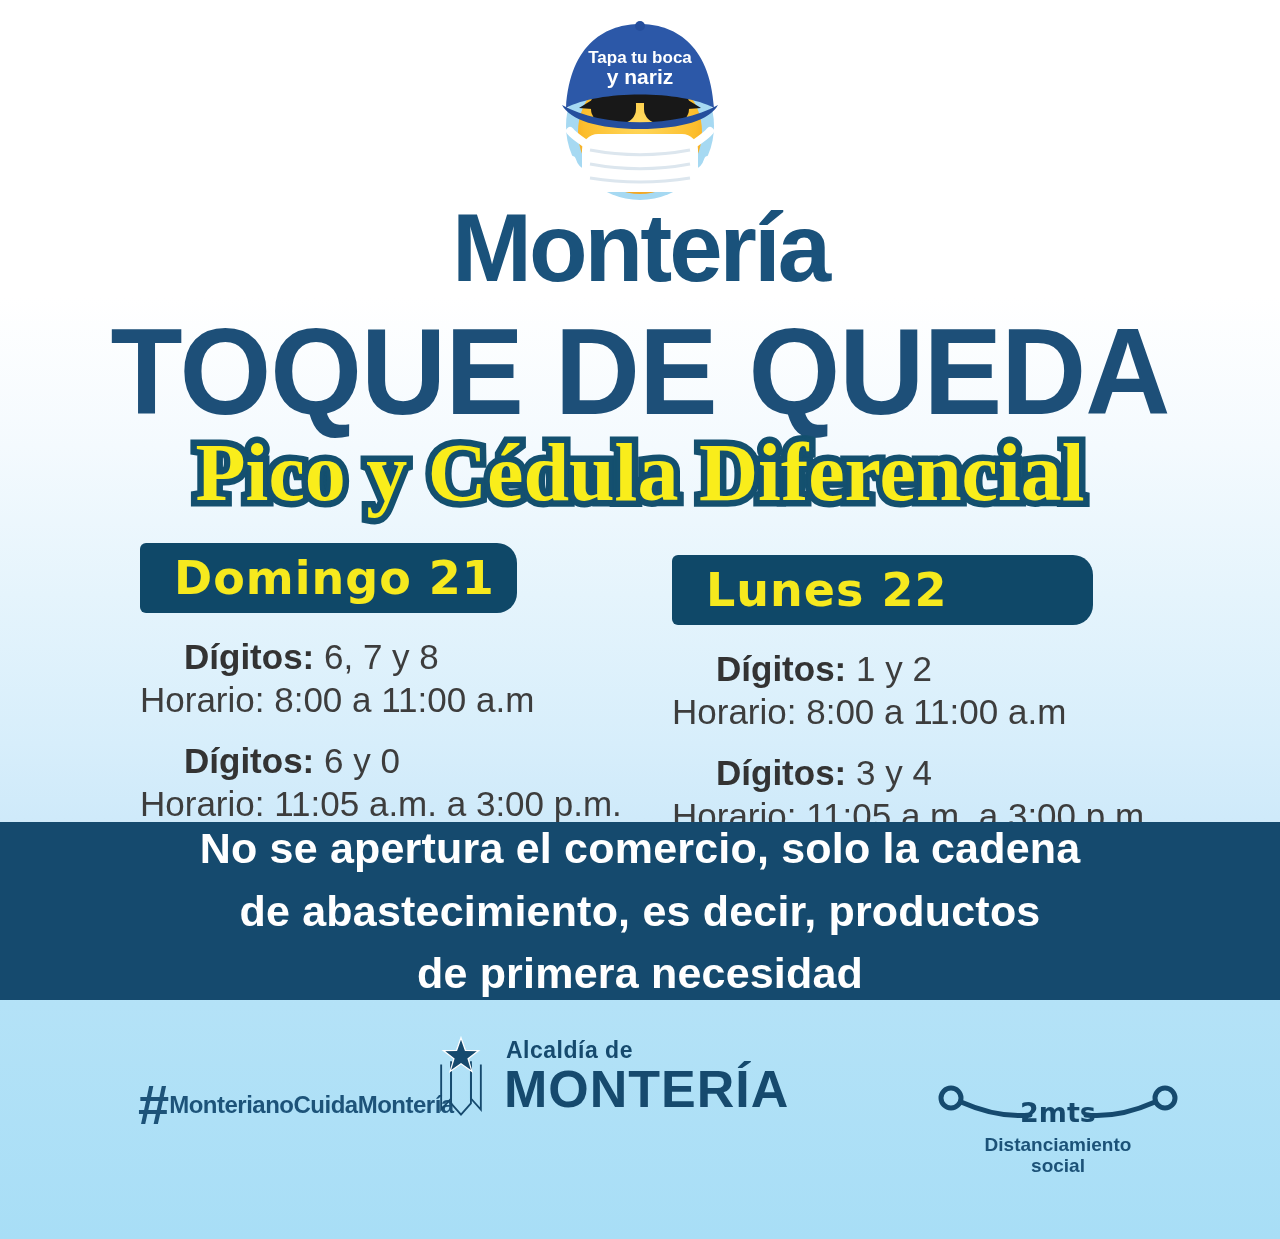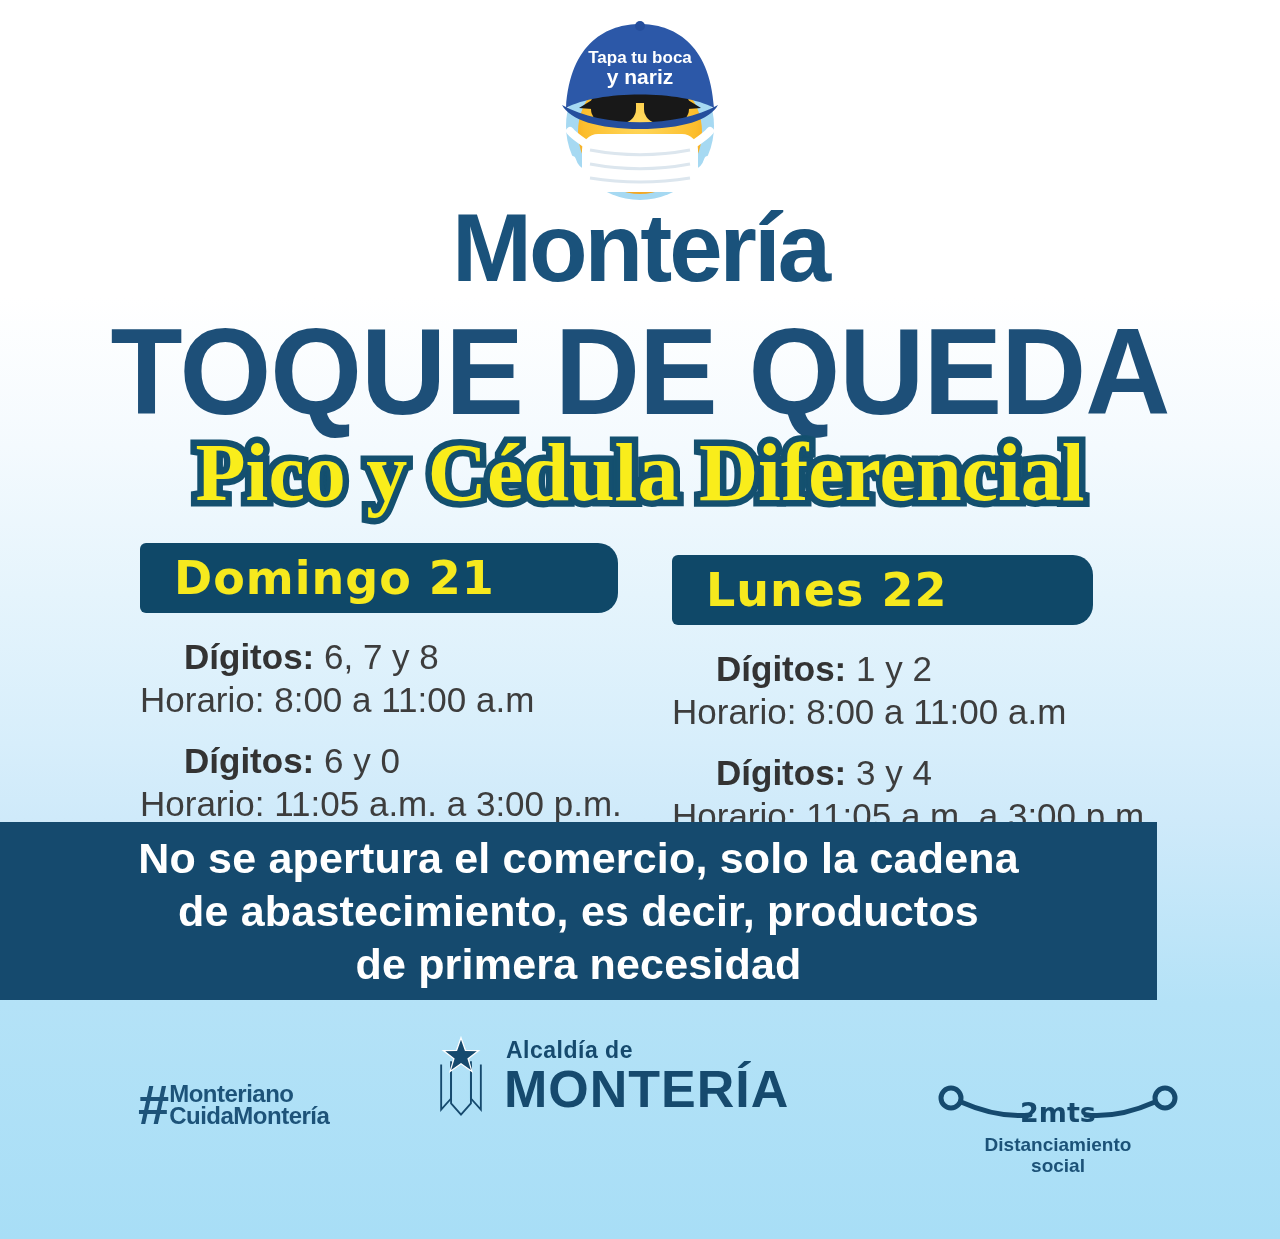--- a/index.html
+++ b/index.html
@@ -32,42 +32,42 @@
                 0 -5px 0 #14506f, 0 5px 0 #14506f,
                 -5px 0 0 #14506f, 5px 0 0 #14506f; }
 
   
   .day-col { position:absolute; top:543px; }
   .day-col.left  { left:140px; width:515px; }
   .day-col.right { left:672px; width:520px; }
   .day-header { height:70px; background:#0f4868;
     border-radius:6px 20px 20px 6px; display:flex; align-items:center;
     padding-left:34px; box-sizing:border-box; }
-  .day-col.left  .day-header { width:478px; }
+  .day-col.left  .day-header { width:377px; }
   .day-col.right .day-header { width:421px;margin-top:12px; }
   .day-header span { font-family:"DejaVu Sans", sans-serif; font-size:46px;
     font-weight:800; color:#f6e91e; letter-spacing:1px; }
   .slots { margin-top:22px; }
   .slot { margin-bottom:18px; }
   .slot p { margin:0; font-size:35px; line-height:43px; color:#3d3d3d; }
   .slot .dl { font-weight:700; color:#333333;margin-left:44px; }
 
   
-  .banner { position:absolute; top:822px; left:0; width:1157px; height:178px;
+  .banner { position:absolute; top:822px; left:0; width:1280px; height:178px;
     background:#154a6e; display:flex; flex-direction:column;
-    justify-content:center; align-items:center; }
+    justify-content:space-between; align-items:center; }
   .banner p { margin:0; color:#ffffff; font-size:43px; line-height:53px;
     font-weight:700; text-align:center; letter-spacing:0.2px; }
 
   
   .hashtag { position:absolute; left:138px; top:1082px; display:flex;
     align-items:center; color:#1d5379; }
   .hashtag .hash { font-size:56px; font-weight:800; line-height:46px;
     margin-right:2px; letter-spacing:-2px; }
-  .hashtag .lines { display:flex; flex-direction:column; }
+  .hashtag .lines { display:flex; flex-direction:row; }
   .hashtag .lines span { font-size:24px; font-weight:800; line-height:22px;
     letter-spacing:-0.5px; }
 
   .logo { position:absolute; left:50%; transform:translateX(-50%); top:1035px;
     width:420px; color:#164a6e; }
   .logo .row { display:flex; align-items:flex-start; }
   .logo .mark { width:62px; height:96px; margin-right:10px; flex:none; }
   .logo .alcaldia { font-size:23px; font-weight:700; letter-spacing:0.5px;
     margin:2px 0 0 4px; }
   .logo .name { font-size:52px; font-weight:900; letter-spacing:1px;

